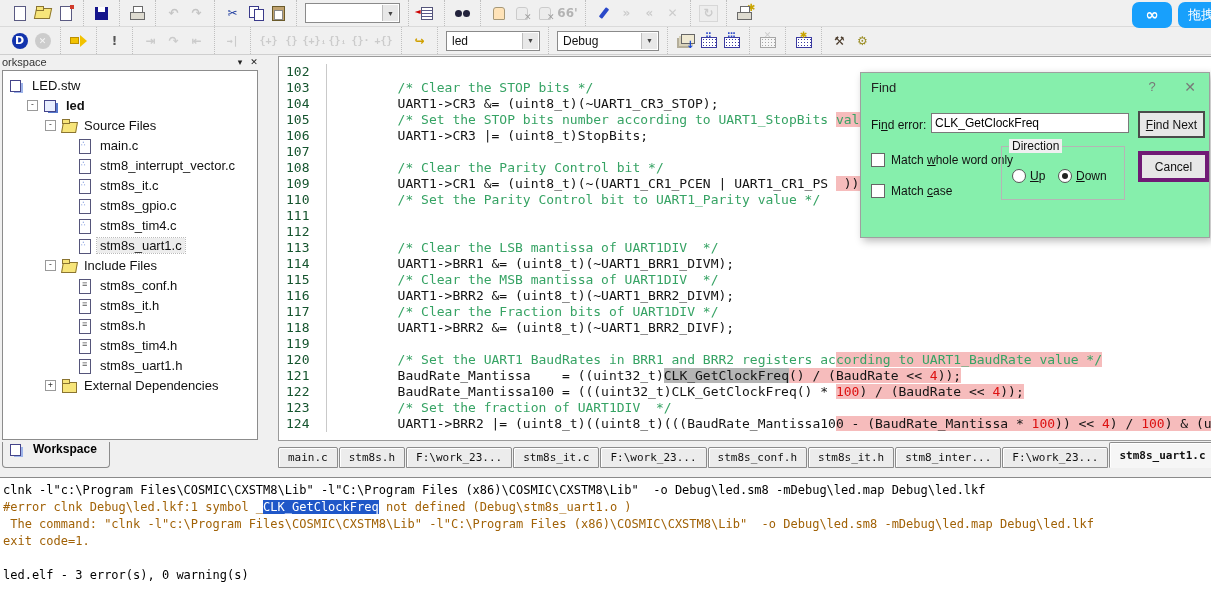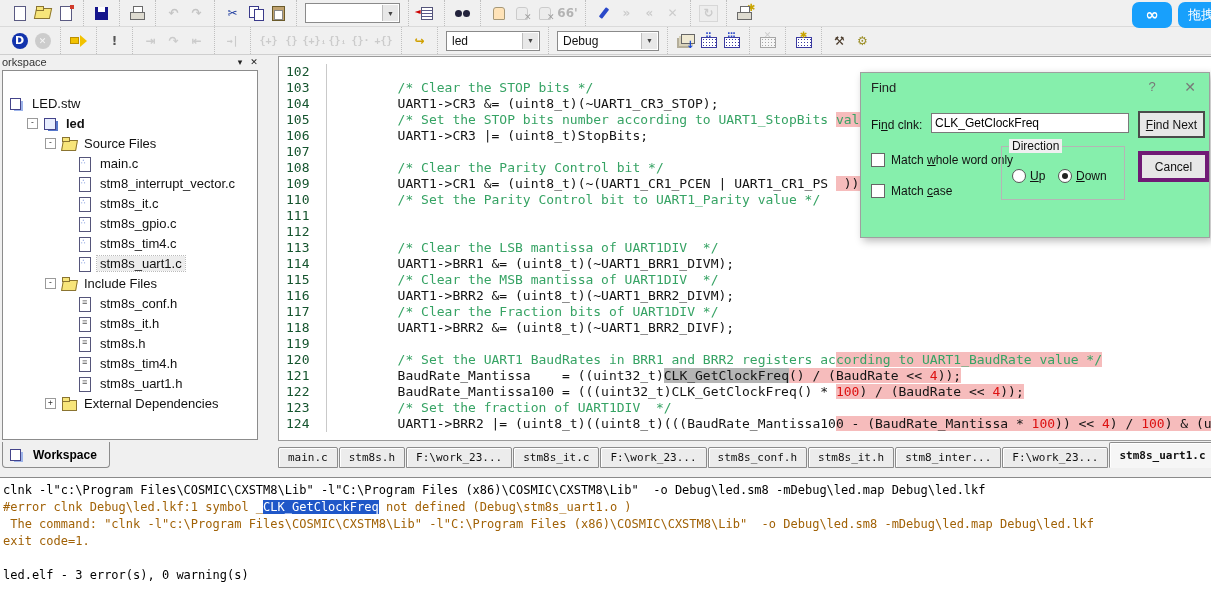--- a/index.html
+++ b/index.html
@@ -83,21 +83,21 @@
   .ti-prj::before{content:"";position:absolute;left:1px;top:2px;width:10px;height:10px;background:#e8eeff;border:1px solid #44448a;
                  box-shadow:3px 2px 0 -1px #5577cc}
   .ti-fo::before{content:"";position:absolute;left:1px;top:4px;width:13px;height:9px;background:#f7e57a;border:1px solid #8a7431;transform:skewX(-10deg)}
   .ti-fo::after{content:"";position:absolute;left:1px;top:1px;width:6px;height:3px;background:#f7e57a;border:1px solid #8a7431}
   .ti-fc::before{content:"";position:absolute;left:1px;top:4px;width:13px;height:9px;background:#f7e57a;border:1px solid #8a7431}
   .ti-fc::after{content:"";position:absolute;left:1px;top:1px;width:6px;height:3px;background:#f7e57a;border:1px solid #8a7431}
   .ti-c::before,.ti-h::before{content:"";position:absolute;left:2px;top:1px;width:10px;height:13px;background:#fff;border:1px solid #55557a}
   .ti-c::after{content:"∴";position:absolute;left:4px;top:2px;font-size:7px;color:#2b58c9}
   .ti-h::after{content:"≡";position:absolute;left:5px;top:1px;font-size:9px;color:#555}
   #ws-tab{position:absolute;left:2px;bottom:0;width:108px;height:26px;background:#f0f0f0;border:1px solid #8c8c8c;border-top:none;
-          border-radius:0 0 4px 4px;display:flex;align-items:center;padding-left:6px;box-sizing:border-box}
+          border-radius:0 0 4px 4px;display:flex;padding-left:6px;box-sizing:border-box}
   #ws-tab .lbl{font:bold 12px "Liberation Sans",sans-serif;margin-left:4px}
   
   #editor{position:absolute;left:270px;top:55px;right:0;height:413px}
   #code{position:absolute;top:1px;left:8px;right:0;bottom:27px;background:#fff;border:1px solid #9a9a9a;border-right:none;
         overflow:hidden;padding-top:7px}
   .crow{display:flex;height:16px;line-height:16px;font:13px/16px "DejaVu Sans Mono",monospace;white-space:pre}
   .crow .ln{width:40px;padding-left:7px;color:#14532d;flex:none}
   .crow .gsep{width:1px;background:#c9c9c9;flex:none;margin-right:8px}
   .seg.m{color:#36a364}.seg.c{color:#141414}.seg.r{color:#dd1111}
   .seg.p{background:#f6bcbc}.seg.sel{background:#b5b5b5}
@@ -351,21 +351,21 @@
 </div>
 
 <div id="leftpanel">
   <div id="ws-header">
     <span>orkspace</span>
     <span class="sp"></span>
     <span class="hbtn">▾</span>
     <span class="hbtn">✕</span>
   </div>
   <div id="tree-box">
-      <div class="trow" style="padding-left: 6px; margin-top: 18px;">
+      <div class="trow" style="padding-left: 6px;">
         <span class="ti ti-ws"></span>
         <span class="lbl">LED.stw</span>
       </div>
       <div class="trow bold" style="padding-left: 24px;">
         <span class="texp">-</span>
         <span class="ti ti-prj"></span>
         <span class="lbl">led</span>
       </div>
       <div class="trow" style="padding-left: 42px;">
         <span class="texp">-</span>
@@ -470,21 +470,21 @@
       <div class="etab">stm8_inter...</div>
       <div class="etab">F:\work_23...</div>
       <div class="etab active">stm8s_uart1.c</div>
     </div>
 </div>
 
 <div id="find">
   <div class="title">Find</div>
   <div class="hbtn help">?</div>
   <div class="hbtn close">✕</div>
-  <div class="flabel"><span class="seg">Fi</span><span class="seg u">n</span><span class="seg">d clnk:</span></div>
+  <div class="flabel"><span class="seg">Fi</span><span class="seg u">n</span><span class="seg">d error:</span></div>
   <input value="CLK_GetClockFreq" style="">
   <div class="fbtn" id="find-next">
       <span class="seg u">F</span>
       <span class="seg">ind Next</span>
     </div>
   <div class="fbtn" id="find-cancel">
       <span>Cancel</span>
     </div>
   <div class="chkrow" id="chk1">
     <span class="chk"></span>

